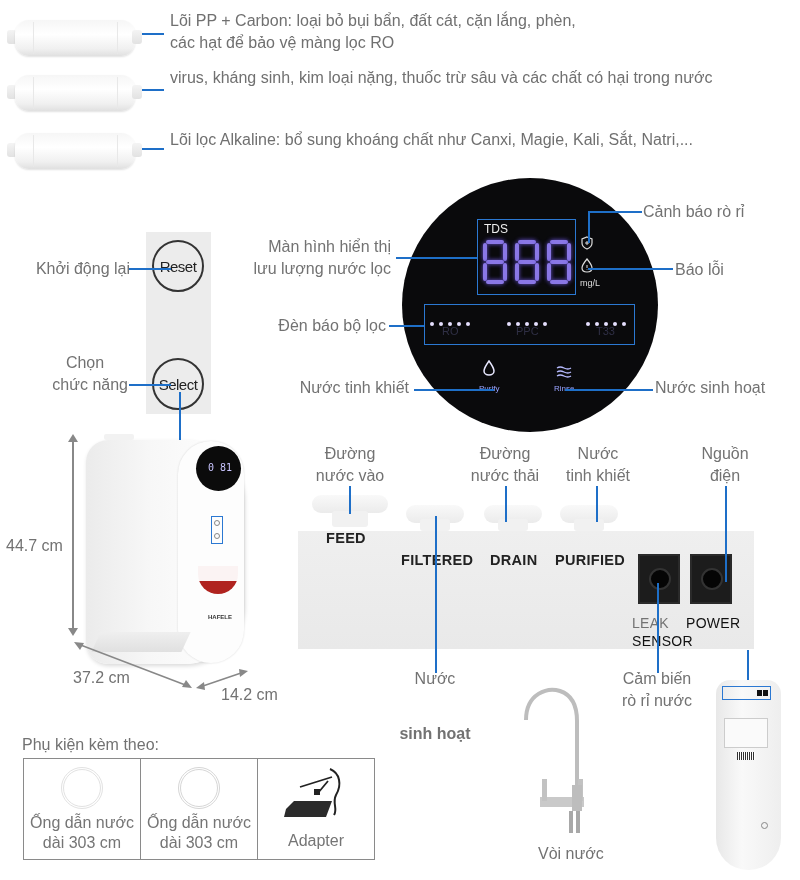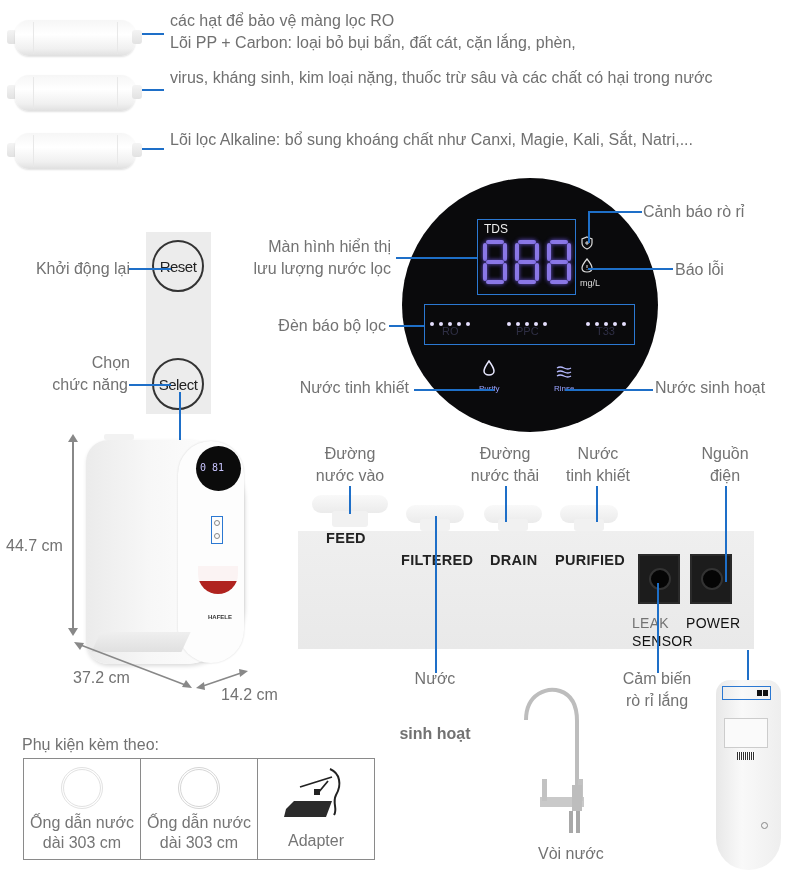--- a/index.html
+++ b/index.html
@@ -62,22 +62,22 @@
 
 <div class="cart" style="top:18px;">
   <div class="cap" style="left:0;"></div>
     <div class="body"></div>
     <div class="cap" style="left:125px;"></div>
   <div class="rib" style="left:26px;"></div>
     <div class="rib" style="left:110px;"></div>
 </div>
 <div class="line" style="left:142px; top:33px; width:22px; height:1.5px;"></div>
 <div class="cart-text" style="top:10px;">
+  <div>Lõi PP + Carbon: loại bỏ bụi bẩn, đất cát, cặn lắng, phèn,</div>
   <div>các hạt để bảo vệ màng lọc RO</div>
-  <div>Lõi PP + Carbon: loại bỏ bụi bẩn, đất cát, cặn lắng, phèn,</div>
 </div>
 
 <div class="cart" style="top:73px;">
   <div class="cap" style="left:0;"></div>
     <div class="body"></div>
     <div class="cap" style="left:125px;"></div>
   <div class="rib" style="left:26px;"></div>
     <div class="rib" style="left:110px;"></div>
 </div>
 <div class="line" style="left:142px; top:89px; width:22px; height:1.5px;"></div>
@@ -95,21 +95,21 @@
 <div class="line" style="left:142px; top:148px; width:22px; height:1.5px;"></div>
 <div class="cart-text" style="top:129px;">
   <div>Lõi lọc Alkaline: bổ sung khoáng chất như Canxi, Magie, Kali, Sắt, Natri,...</div>
 </div>
 
 <div class="strip"></div>
 <div class="round-btn" style="left:152px; top:240px;">Reset</div>
 <div class="round-btn" style="left:152px; top:358px;">Select</div>
 <div class="lbl r" style="left:20px; top:258px; width:110px;">Khởi động lại</div>
 <div class="line" style="left:129px; top:268px; width:42px; height:1.5px;"></div>
-<div class="lbl c" style="left:40px; top:352px; width:90px;text-align:right;">Chọn</div>
+<div class="lbl c" style="left:40px; top:352px; width:90px;">Chọn</div>
 <div class="lbl r" style="left:30px; top:374px; width:98px;">chức năng</div>
 <div class="line" style="left:129px; top:384px; width:42px; height:1.5px;"></div>
 <div class="line" style="left:179px; top:392px; width:1.5px; height:140px;"></div>
 <div class="line" style="left:179px; top:531px; width:32px; height:1.5px;"></div>
 
 <div class="disp"></div>
 <div class="box" style="left:477px; top:219px; width:99px; height:76px;"></div>
 <div class="abs" style="left:484px; top:222px; font-size:12px; color:#eee;">TDS</div>
 <div class="seg-wrap" title="888">
   <div class="digit">
@@ -181,21 +181,21 @@
 <div class="line" style="left:588px; top:211px; width:1.5px; height:32px;"></div>
 <div class="lbl" style="left:675px; top:259px;">Báo lỗi</div>
 <div class="line" style="left:588px; top:268px; width:85px; height:1.5px;"></div>
 <div class="lbl" style="left:655px; top:377px;">Nước sinh hoạt</div>
 <div class="line" style="left:565px; top:389px; width:88px; height:1.5px;"></div>
 
 <div class="device"></div>
 <div class="abs" style="left:104px; top:434px; width:30px; height:6px; background:#f2f2f2; border-radius:2px;"></div>
 <div class="dev-front"></div>
 <div class="dev-disp"></div>
-<div class="abs" style="left:200px; top:462px; font-size:10px; color:#c9c5ff; font-family:'DejaVu Sans Mono', monospace;">0 81</div>
+<div class="abs" style="left:208px; top:462px; font-size:10px; color:#c9c5ff; font-family:'DejaVu Sans Mono', monospace;">0 81</div>
 <div class="box" style="left:211px; top:516px; width:12px; height:28px;"></div>
 <div class="abs" style="left:214px; top:520px; width:6px; height:6px; border:1px solid #888; border-radius:50%;"></div>
 <div class="abs" style="left:214px; top:533px; width:6px; height:6px; border:1px solid #888; border-radius:50%;"></div>
 <div class="abs" style="left:198px; top:566px; width:40px; height:28px; background:linear-gradient(#fbf3f3 0,#fbf3f3 55%,#b0231f 55%); border-radius:0 0 20px 20px;"></div>
 <div class="abs" style="left:208px; top:614px; font-size:6px; font-weight:bold; color:#333;">HAFELE</div>
 <div class="abs" style="left:96px; top:632px; width:90px; height:20px; background:linear-gradient(#efefef,#e0e0e0); transform:skewX(-25deg);"></div>
 
 <div class="abs" style="left:72px; top:438px; width:1.5px; height:194px; background:#888;"></div>
 <div class="abs" style="left:68px; top:434px; width:0; height:0; border-left:5px solid transparent; border-right:5px solid transparent; border-bottom:8px solid #888;"></div>
 <div class="abs" style="left:68px; top:628px; width:0; height:0; border-left:5px solid transparent; border-right:5px solid transparent; border-top:8px solid #888;"></div>
@@ -252,21 +252,21 @@
 <div class="lbl c" style="left:548px; top:465px; width:100px;">tinh khiết</div>
 <div class="line" style="left:596px; top:486px; width:1.5px; height:36px;"></div>
 <div class="lbl c" style="left:680px; top:443px; width:90px;">Nguồn</div>
 <div class="lbl c" style="left:680px; top:465px; width:90px;">điện</div>
 <div class="line" style="left:725px; top:486px; width:1.5px; height:96px;"></div>
 <div class="line" style="left:435px; top:516px; width:1.5px; height:157px;"></div>
 <div class="lbl c" style="left:385px; top:668px; width:100px;">Nước</div>
 <div class="lbl c" style="left:385px; top:723px; width:100px;font-weight:bold;">sinh hoạt</div>
 <div class="line" style="left:657px; top:583px; width:1.5px; height:90px;"></div>
 <div class="lbl c" style="left:607px; top:668px; width:100px;">Cảm biến</div>
-<div class="lbl c" style="left:607px; top:690px; width:100px;">rò rỉ lắng</div>
+<div class="lbl c" style="left:607px; top:690px; width:100px;">rò rỉ nước</div>
 <div class="line" style="left:747px; top:650px; width:1.5px; height:46px;"></div>
 
 <div class="backdev"></div>
 <div class="box" style="left:722px; top:686px; width:49px; height:14px;"></div>
 <div class="abs" style="left:757px; top:690px; width:5px; height:6px; background:#111;"></div>
 <div class="abs" style="left:763px; top:690px; width:5px; height:6px; background:#111;"></div>
 <div class="abs" style="left:724px; top:718px; width:44px; height:30px; border:1px solid #ccc; background:#fafafa;"></div>
 <div class="abs" style="left:737px; top:752px; width:18px; height:8px; background:repeating-linear-gradient(90deg,#333 0 1px,#fff 1px 2px);"></div>
 <div class="abs" style="left:761px; top:822px; width:7px; height:7px; border:1px solid #888; border-radius:50%;"></div>
 

